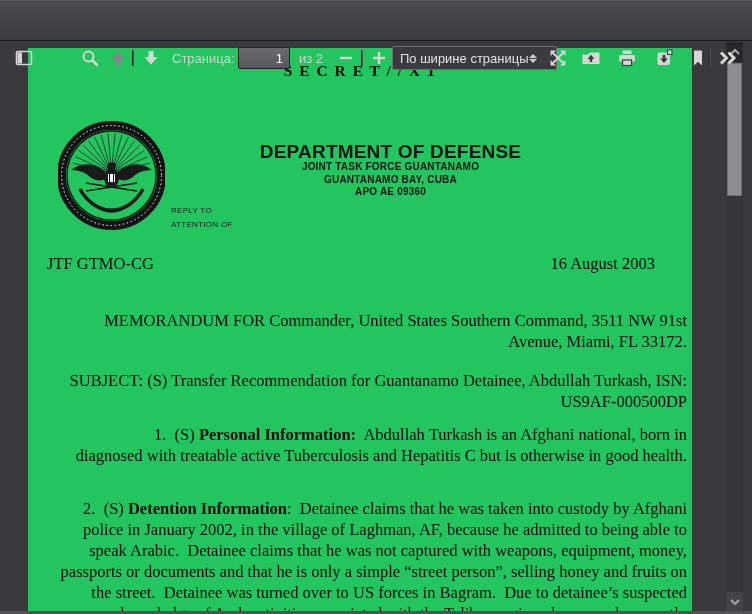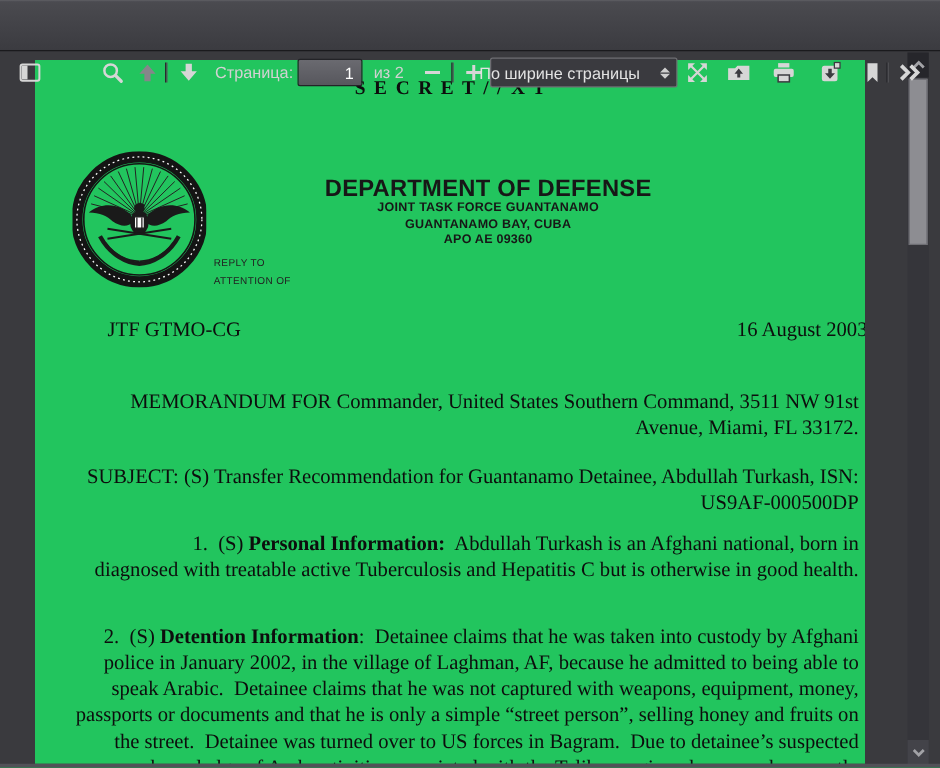--- a/index.html
+++ b/index.html
@@ -25,22 +25,22 @@
   .tb-label{font-size:13px;color:#d2d2d2;white-space:nowrap;}
   .page-input{
     width:38px;height:16px;background:linear-gradient(#6a6a70,#57575d);
     border:1px solid #232327;border-radius:2px;color:#ffffff;
     font-size:13px;text-align:right;padding:2px 6px;outline:none;
     font-family:"Liberation Sans",sans-serif;
   }
   .scale-select{
     width:136px;height:22px;background:#3a3a3f;
     border:1px solid #6e6e73;border-radius:2px;
-    display:flex;align-items:center;justify-content:flex-end;
-    padding:0 5px 0 7px;color:#e2e2e2;font-size:13px;white-space:nowrap;gap:16px;
+    display:flex;align-items:center;justify-content:flex-start;
+    padding:0 20px 0 7px;color:#e2e2e2;font-size:13px;white-space:nowrap;
   }
   .spinner{display:flex;flex-direction:column;gap:1px;align-items:center;}
   .spinner i{width:0;height:0;border-left:4px solid transparent;border-right:4px solid transparent;display:block;}
   .spinner .up{border-bottom:4px solid #cfcfcf;}
   .spinner .dn{border-top:4px solid #cfcfcf;}
   
   .scrollbar{position:absolute;left:726px;top:42px;width:17px;height:570px;background:#35353a;z-index:4;}
   .sb-btn-up{position:absolute;top:0;left:0;width:17px;height:20px;background:#26262b;display:flex;align-items:center;justify-content:center;}
   .sb-btn-dn{position:absolute;bottom:0;left:0;width:17px;height:20px;background:#434349;display:flex;align-items:center;justify-content:center;}
   .sb-thumb{position:absolute;top:21px;left:1px;width:15px;height:133px;background:#8d8d92;border:1px solid #6f6f74;box-sizing:border-box;}
@@ -57,21 +57,21 @@
     font-weight:bold;font-size:15.5px;letter-spacing:1.5px;
   }
   .seal{top:73px;left:30px;width:107px;height:109px;}
   .letterhead{top:95px;left:150px;width:425px;text-align:center;
     font-family:"Liberation Sans",sans-serif;font-weight:bold;color:#171717;}
   .lh-1{font-size:19px;line-height:18px;letter-spacing:.2px;}
   .lh-s{font-size:10px;line-height:12.5px;letter-spacing:.2px;}
   .reply{top:156px;left:143px;font-family:"Liberation Sans",sans-serif;
     font-size:8px;line-height:14px;color:#222;letter-spacing:.3px;}
   .office-row{top:206px;left:19px;width:608px;display:flex;justify-content:space-between;
-    font-size:16.5px;white-space:pre;margin-left:39px;}
+    font-size:16.5px;white-space:pre;}
   .body-block{left:19px;width:640px;font-size:16.5px;text-align:right;}
   .line{white-space:pre;height:21px;line-height:21px;}
   .memo{top:262px;}
   .subj{top:322px;}
   .para1{top:376px;}
   .para2{top:450px;}
   b{font-weight:bold;}
   .window-bottom{position:absolute;left:0;bottom:0;width:752px;height:3px;background:#515157;z-index:6;}
 </style>
 </head>

